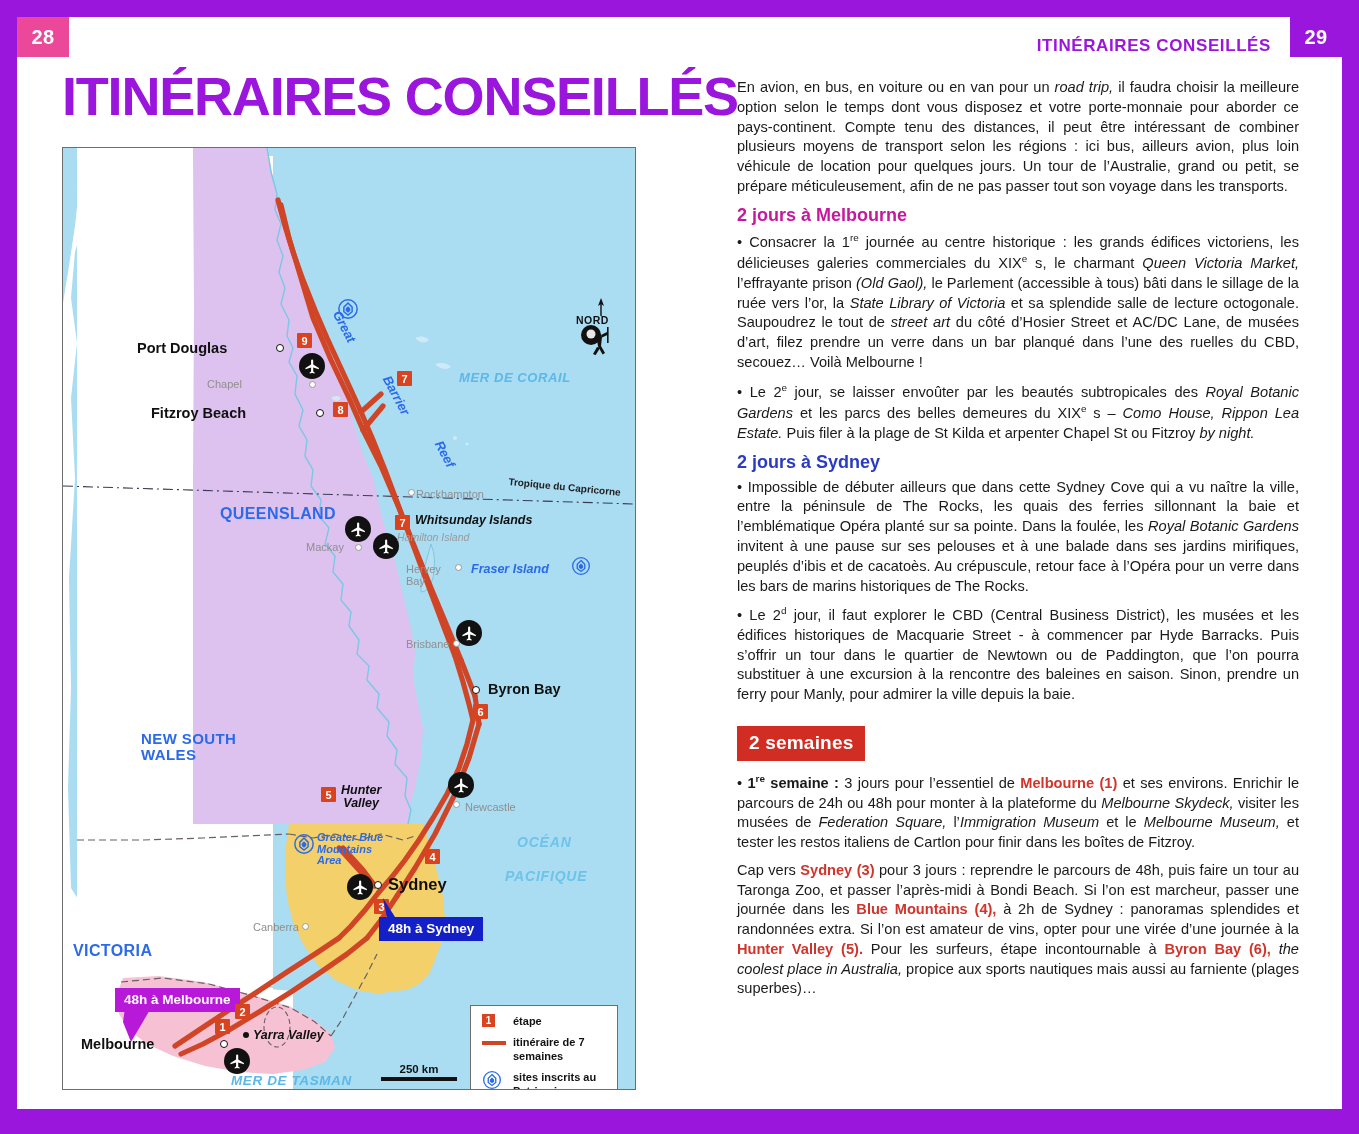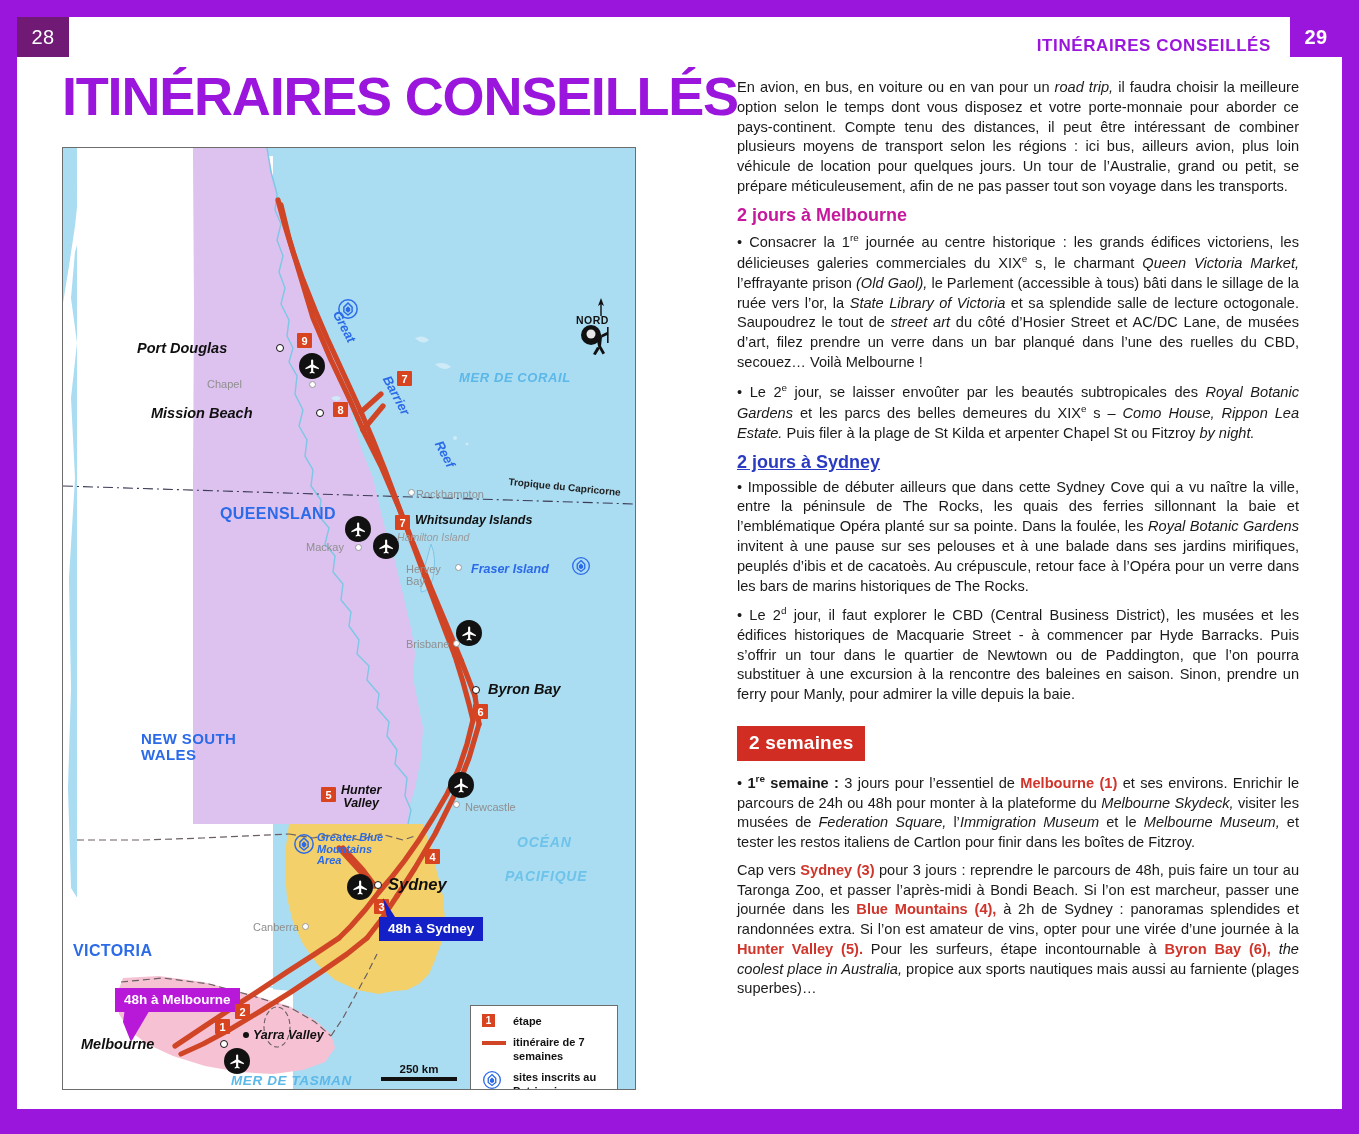--- a/index.html
+++ b/index.html
@@ -17,22 +17,22 @@
   .sheet {
     position: absolute;
     left: 17px; top: 17px;
     width: 1325px; height: 1092px;
     background: #ffffff;
   }
   
   .folio-left {
     position: absolute; left: 17px; top: 17px;
     width: 52px; height: 40px;
-    background: #701a75; color: #fff;
-    font-weight: normal; font-size: 20px;
+    background: #ec4899; color: #fff;
+    font-weight: bold; font-size: 20px;
     display: flex; align-items: center; justify-content: center;
     letter-spacing: .5px;
   }
   .folio-right {
     position: absolute; right: 17px; top: 17px;
     width: 52px; height: 40px;
     background: #9b16dc; color: #fff;
     font-weight: bold; font-size: 20px;
     display: flex; align-items: center; justify-content: center;
     letter-spacing: .5px;
@@ -62,21 +62,21 @@
     left: 62px; top: 147px;
     width: 574px; height: 943px;
     border: 1px solid #6d6d6d;
     background: #ffffff;
     overflow: hidden;
   }
   .map-svg { display:block; width: 100%; height: 100%; }
 
   
   .mlabel { position: absolute; white-space: nowrap; }
-  .city-major { font-weight: bold; font-size: 14.5px; color: #101010; font-style: italic; }
+  .city-major { font-weight: bold; font-size: 14.5px; color: #101010; }
   .city-minor { font-size: 11px; color: #8f8f8f; }
   .sea-label  { font-size: 13px; color: #5bb8e8; font-style: italic; font-weight: bold; letter-spacing: .6px; }
   .ocean-label{ font-size: 14px; color: #6ec3ea; font-style: italic; font-weight: bold; letter-spacing: .8px; }
   .state-label{ font-size: 15px; color: #2b6ae8; font-weight: bold; letter-spacing: .4px; text-align:left; line-height:1.05;}
   .unesco-label { font-size: 11px; color: #2b6ae8; font-weight: bold; font-style: italic; line-height: 1.05;}
   .poi-label  { font-size: 12.5px; color: #101010; font-weight: bold; font-style: italic; line-height:1.05;text-align:center;}
   .isl-label  { font-size: 10.5px; color: #9a9a9a; font-style: italic; }
   .tropic-label { font-size: 10px; color: #222; font-weight: 600; }
   .reef-word  { font-size: 13px; color: #2b6ae8; font-style: italic; font-weight: bold; }
 
@@ -162,21 +162,21 @@
     margin: 13px 0 11px;
     letter-spacing: .2px;
   }
   .bar-head.purple { background:#9b16dc; }
   .bar-head.red    { background:#d22d22; }
   .sub-head {
     font-weight: bold; font-size: 18px;
     margin: 3px 0 5px;
   }
   .sub-head.magenta { color: #c6189c; }
-  .sub-head.blue    { color: #2a3bc2; text-decoration: underline; }
+  .sub-head.blue    { color: #2a3bc2; }
   .hl-red { color:#d0342a; font-weight: bold; }
   .hl-bold { font-weight: bold; }
   sup { font-size: .68em; vertical-align: super; }
 </style>
 </head>
 <body>
 
 <div id="page">
   <div class="sheet"></div>
 
@@ -282,21 +282,21 @@
     <div class="step" style="left:234px; top:185px;">9</div>
     <div class="plane" style="left:236px; top:205px;">
       <svg viewBox="0 0 24 24">
           <path d="M21 16v-2l-8-5V3.5a1.5 1.5 0 0 0-3 0V9l-8 5v2l8-2.5V19l-2 1.5V22l3.5-1 3.5 1v-1.5L13 19v-5.5z"></path>
         </svg>
     </div>
 
     <div class="mlabel city-minor" style="left:144px; top:230px;">Chapel</div>
     <div class="dot-grey" style="left:246px; top:233px;"></div>
 
-    <div class="mlabel city-major" style="left:88px; top:257px;">Mission Beach</div>
+    <div class="mlabel city-major" style="left:88px; top:257px;">Fitzroy Beach</div>
     <div class="dot-open" style="left:253px; top:261px;"></div>
     <div class="step" style="left:270px; top:254px;">8</div>
 
     <div class="mlabel reef-word" style="left:280px; top:160px; transform:rotate(62deg); transform-origin:left top;">Great</div>
     <div class="mlabel reef-word" style="left:330px; top:225px; transform:rotate(62deg); transform-origin:left top;">Barrier</div>
     <div class="mlabel reef-word" style="left:382px; top:290px; transform:rotate(62deg); transform-origin:left top;">Reef</div>
     <svg style="position:absolute; left:274px; top:150px; width:22px; height:22px;" viewBox="0 0 24 24">
       <circle cx="12" cy="12" r="10" fill="none" stroke="#2b6ae8" stroke-width="1.6"></circle>
       <path d="M12 5.5 L16.5 10 L16.5 15 L12 18.5 L7.5 15 L7.5 10 Z" fill="none" stroke="#2b6ae8" stroke-width="1.6"></path>
       <path d="M12 9 L14.5 11.5 L14.5 14 L12 16 L9.5 14 L9.5 11.5 Z" fill="#2b6ae8"></path>

